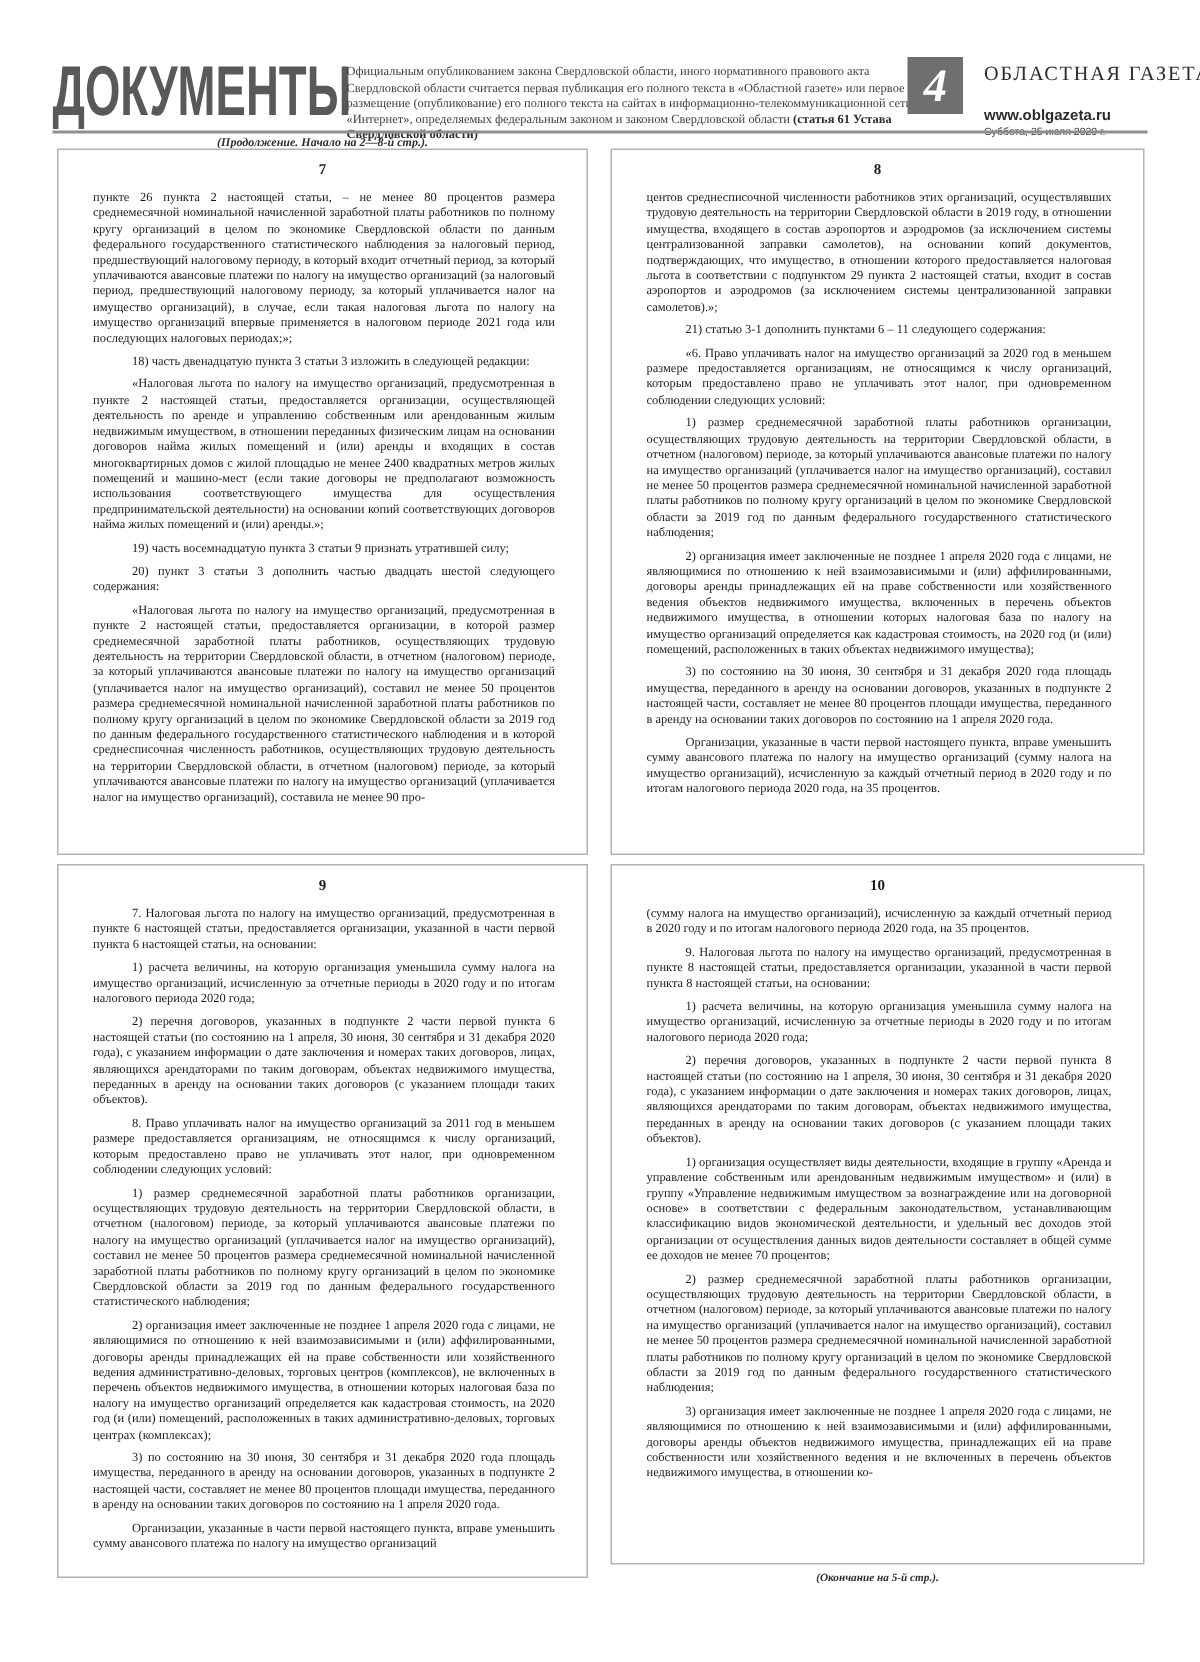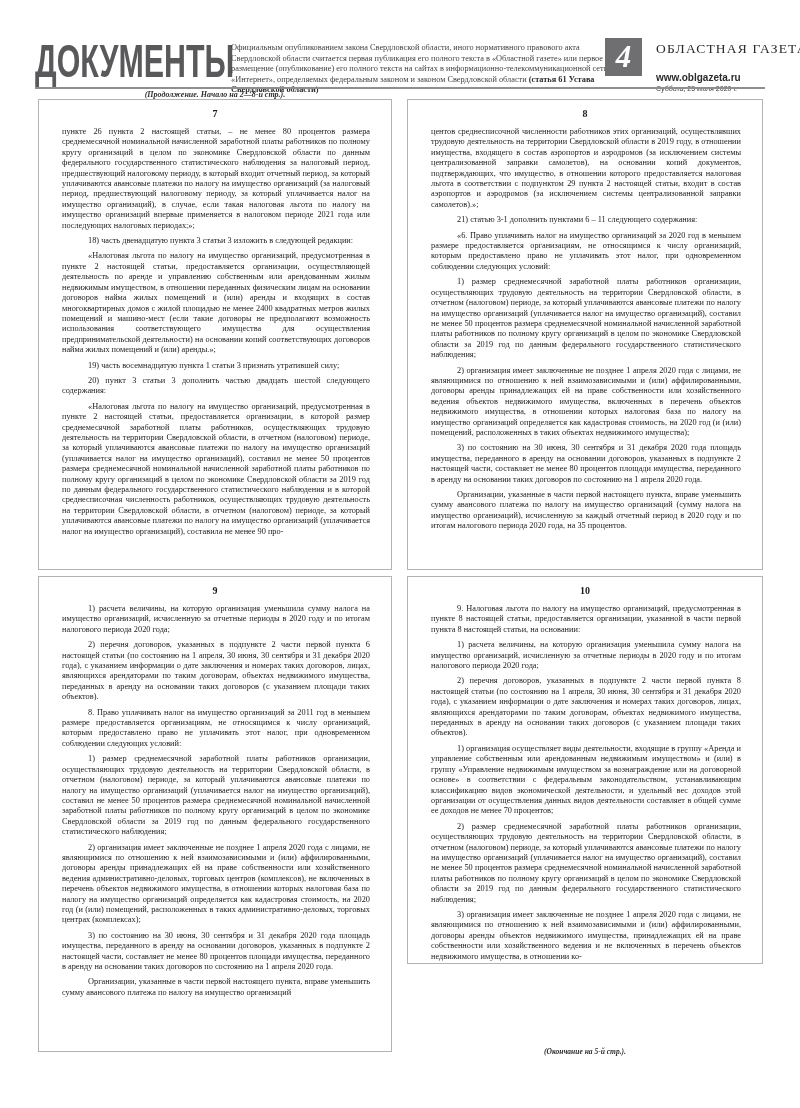--- a/index.html
+++ b/index.html
@@ -54,21 +54,21 @@
   .cont-note.bottom{left:407px;width:356px;top:1047px;font-size:7.5px;}
 
   
   .box{
     position:absolute;background:#ffffff;border:1px solid #b3b3b3;
     overflow:hidden;box-sizing:border-box;
   }
   .box7 {left:38px; top:99px; width:354px;height:471px;}
   .box8 {left:407px;top:99px; width:356px;height:471px;}
   .box9 {left:38px; top:576px;width:354px;height:476px;}
-  .box10{left:407px;top:576px;width:356px;height:388px;}
+  .box10{left:407px;top:576px;width:356px;height:467px;}
 
   .col-num{
     text-align:center;font-weight:700;font-size:10px;line-height:10px;
     margin-top:9px;color:#1b1b1b;
   }
   .col-body{padding:8px 21px 8px 23px;}
   .para{
     margin:0 0 5px 0;font-size:8.3px;line-height:10.4px;
     text-align:justify;text-indent:26px;color:#1b1b1b;
     -webkit-hyphens:auto;hyphens:auto;
@@ -94,21 +94,21 @@
   <div class="header-rule"></div>
 
   <div class="cont-note top">(Продолжение. Начало на 2—8-й стр.).</div>
 
   <section class="box box7">
     <div class="col-num">7</div>
     <div class="col-body">
         <p class="para noindent">пункте 26 пункта 2 настоящей статьи, – не менее 80 процентов размера среднемесячной номинальной начисленной заработной платы работников по полному кругу организаций в целом по экономике Свердловской области по данным федерального государственного статистического наблюдения за налоговый период, предшествующий налоговому периоду, в который входит отчетный период, за который уплачиваются авансовые платежи по налогу на имущество организаций (за налоговый период, предшествующий налоговому периоду, за который уплачивается налог на имущество организаций), в случае, если такая налоговая льгота по налогу на имущество организаций впервые применяется в налоговом периоде 2021 года или последующих налоговых периодах;»;</p>
         <p class="para">18) часть двенадцатую пункта 3 статьи 3 изложить в следующей редакции:</p>
         <p class="para">«Налоговая льгота по налогу на имущество организаций, предусмотренная в пункте 2 настоящей статьи, предоставляется организации, осуществляющей деятельность по аренде и управлению собственным или арендованным жилым недвижимым имуществом, в отношении переданных физическим лицам на основании договоров найма жилых помещений и (или) аренды и входящих в состав многоквартирных домов с жилой площадью не менее 2400 квадратных метров жилых помещений и машино-мест (если такие договоры не предполагают возможность использования соответствующего имущества для осуществления предпринимательской деятельности) на основании копий соответствующих договоров найма жилых помещений и (или) аренды.»;</p>
-        <p class="para">19) часть восемнадцатую пункта 1 статьи 3 признать утратившей силу;</p>
+        <p class="para">19) часть восемнадцатую пункта 3 статьи 9 признать утратившей силу;</p>
         <p class="para">20) пункт 3 статьи 3 дополнить частью двадцать шестой следующего содержания:</p>
         <p class="para">«Налоговая льгота по налогу на имущество организаций, предусмотренная в пункте 2 настоящей статьи, предоставляется организации, в которой размер среднемесячной заработной платы работников, осуществляющих трудовую деятельность на территории Свердловской области, в отчетном (налоговом) периоде, за который уплачиваются авансовые платежи по налогу на имущество организаций (уплачивается налог на имущество организаций), составил не менее 50 процентов размера среднемесячной номинальной начисленной заработной платы работников по полному кругу организаций в целом по экономике Свердловской области за 2019 год по данным федерального государственного статистического наблюдения и в которой среднесписочная численность работников, осуществляющих трудовую деятельность на территории Свердловской области, в отчетном (налоговом) периоде, за который уплачиваются авансовые платежи по налогу на имущество организаций (уплачивается налог на имущество организаций), составила не менее 90 про-</p>
       </div>
   </section>
 
   <section class="box box8">
     <div class="col-num">8</div>
     <div class="col-body">
         <p class="para noindent">центов среднесписочной численности работников этих организаций, осуществлявших трудовую деятельность на территории Свердловской области в 2019 году, в отношении имущества, входящего в состав аэропортов и аэродромов (за исключением системы централизованной заправки самолетов), на основании копий документов, подтверждающих, что имущество, в отношении которого предоставляется налоговая льгота в соответствии с подпунктом 29 пункта 2 настоящей статьи, входит в состав аэропортов и аэродромов (за исключением системы централизованной заправки самолетов).»;</p>
         <p class="para">21) статью 3-1 дополнить пунктами 6 – 11 следующего содержания:</p>
@@ -116,33 +116,35 @@
         <p class="para">1) размер среднемесячной заработной платы работников организации, осуществляющих трудовую деятельность на территории Свердловской области, в отчетном (налоговом) периоде, за который уплачиваются авансовые платежи по налогу на имущество организаций (уплачивается налог на имущество организаций), составил не менее 50 процентов размера среднемесячной номинальной начисленной заработной платы работников по полному кругу организаций в целом по экономике Свердловской области за 2019 год по данным федерального государственного статистического наблюдения;</p>
         <p class="para">2) организация имеет заключенные не позднее 1 апреля 2020 года с лицами, не являющимися по отношению к ней взаимозависимыми и (или) аффилированными, договоры аренды принадлежащих ей на праве собственности или хозяйственного ведения объектов недвижимого имущества, включенных в перечень объектов недвижимого имущества, в отношении которых налоговая база по налогу на имущество организаций определяется как кадастровая стоимость, на 2020 год (и (или) помещений, расположенных в таких объектах недвижимого имущества);</p>
         <p class="para">3) по состоянию на 30 июня, 30 сентября и 31 декабря 2020 года площадь имущества, переданного в аренду на основании договоров, указанных в подпункте 2 настоящей части, составляет не менее 80 процентов площади имущества, переданного в аренду на основании таких договоров по состоянию на 1 апреля 2020 года.</p>
         <p class="para">Организации, указанные в части первой настоящего пункта, вправе уменьшить сумму авансового платежа по налогу на имущество организаций (сумму налога на имущество организаций), исчисленную за каждый отчетный период в 2020 году и по итогам налогового периода 2020 года, на 35 процентов.</p>
       </div>
   </section>
 
   <section class="box box9">
     <div class="col-num">9</div>
     <div class="col-body">
+        <p class="para">7. Налоговая льгота по налогу на имущество организаций, предусмотренная в пункте 6 настоящей статьи, предоставляется организации, указанной в части первой пункта 6 настоящей статьи, на основании:</p>
         <p class="para">1) расчета величины, на которую организация уменьшила сумму налога на имущество организаций, исчисленную за отчетные периоды в 2020 году и по итогам налогового периода 2020 года;</p>
         <p class="para">2) перечня договоров, указанных в подпункте 2 части первой пункта 6 настоящей статьи (по состоянию на 1 апреля, 30 июня, 30 сентября и 31 декабря 2020 года), с указанием информации о дате заключения и номерах таких договоров, лицах, являющихся арендаторами по таким договорам, объектах недвижимого имущества, переданных в аренду на основании таких договоров (с указанием площади таких объектов).</p>
         <p class="para">8. Право уплачивать налог на имущество организаций за 2011 год в меньшем размере предоставляется организациям, не относящимся к числу организаций, которым предоставлено право не уплачивать этот налог, при одновременном соблюдении следующих условий:</p>
         <p class="para">1) размер среднемесячной заработной платы работников организации, осуществляющих трудовую деятельность на территории Свердловской области, в отчетном (налоговом) периоде, за который уплачиваются авансовые платежи по налогу на имущество организаций (уплачивается налог на имущество организаций), составил не менее 50 процентов размера среднемесячной номинальной начисленной заработной платы работников по полному кругу организаций в целом по экономике Свердловской области за 2019 год по данным федерального государственного статистического наблюдения;</p>
         <p class="para">2) организация имеет заключенные не позднее 1 апреля 2020 года с лицами, не являющимися по отношению к ней взаимозависимыми и (или) аффилированными, договоры аренды принадлежащих ей на праве собственности или хозяйственного ведения административно-деловых, торговых центров (комплексов), не включенных в перечень объектов недвижимого имущества, в отношении которых налоговая база по налогу на имущество организаций определяется как кадастровая стоимость, на 2020 год (и (или) помещений, расположенных в таких административно-деловых, торговых центрах (комплексах);</p>
         <p class="para">3) по состоянию на 30 июня, 30 сентября и 31 декабря 2020 года площадь имущества, переданного в аренду на основании договоров, указанных в подпункте 2 настоящей части, составляет не менее 80 процентов площади имущества, переданного в аренду на основании таких договоров по состоянию на 1 апреля 2020 года.</p>
         <p class="para">Организации, указанные в части первой настоящего пункта, вправе уменьшить сумму авансового платежа по налогу на имущество организаций</p>
       </div>
   </section>
 
   <section class="box box10">
     <div class="col-num">10</div>
     <div class="col-body">
+        <p class="para noindent">(сумму налога на имущество организаций), исчисленную за каждый отчетный период в 2020 году и по итогам налогового периода 2020 года, на 35 процентов.</p>
         <p class="para">9. Налоговая льгота по налогу на имущество организаций, предусмотренная в пункте 8 настоящей статьи, предоставляется организации, указанной в части первой пункта 8 настоящей статьи, на основании:</p>
         <p class="para">1) расчета величины, на которую организация уменьшила сумму налога на имущество организаций, исчисленную за отчетные периоды в 2020 году и по итогам налогового периода 2020 года;</p>
         <p class="para">2) перечня договоров, указанных в подпункте 2 части первой пункта 8 настоящей статьи (по состоянию на 1 апреля, 30 июня, 30 сентября и 31 декабря 2020 года), с указанием информации о дате заключения и номерах таких договоров, лицах, являющихся арендаторами по таким договорам, объектах недвижимого имущества, переданных в аренду на основании таких договоров (с указанием площади таких объектов).</p>
         <p class="para">1) организация осуществляет виды деятельности, входящие в группу «Аренда и управление собственным или арендованным недвижимым имуществом» и (или) в группу «Управление недвижимым имуществом за вознаграждение или на договорной основе» в соответствии с федеральным законодательством, устанавливающим классификацию видов экономической деятельности, и удельный вес доходов этой организации от осуществления данных видов деятельности составляет в общей сумме ее доходов не менее 70 процентов;</p>
         <p class="para">2) размер среднемесячной заработной платы работников организации, осуществляющих трудовую деятельность на территории Свердловской области, в отчетном (налоговом) периоде, за который уплачиваются авансовые платежи по налогу на имущество организаций (уплачивается налог на имущество организаций), составил не менее 50 процентов размера среднемесячной номинальной начисленной заработной платы работников по полному кругу организаций в целом по экономике Свердловской области за 2019 год по данным федерального государственного статистического наблюдения;</p>
         <p class="para">3) организация имеет заключенные не позднее 1 апреля 2020 года с лицами, не являющимися по отношению к ней взаимозависимыми и (или) аффилированными, договоры аренды объектов недвижимого имущества, принадлежащих ей на праве собственности или хозяйственного ведения и не включенных в перечень объектов недвижимого имущества, в отношении ко-</p>
       </div>
   </section>
 
   <div class="cont-note bottom">(Окончание на 5-й стр.).</div>

